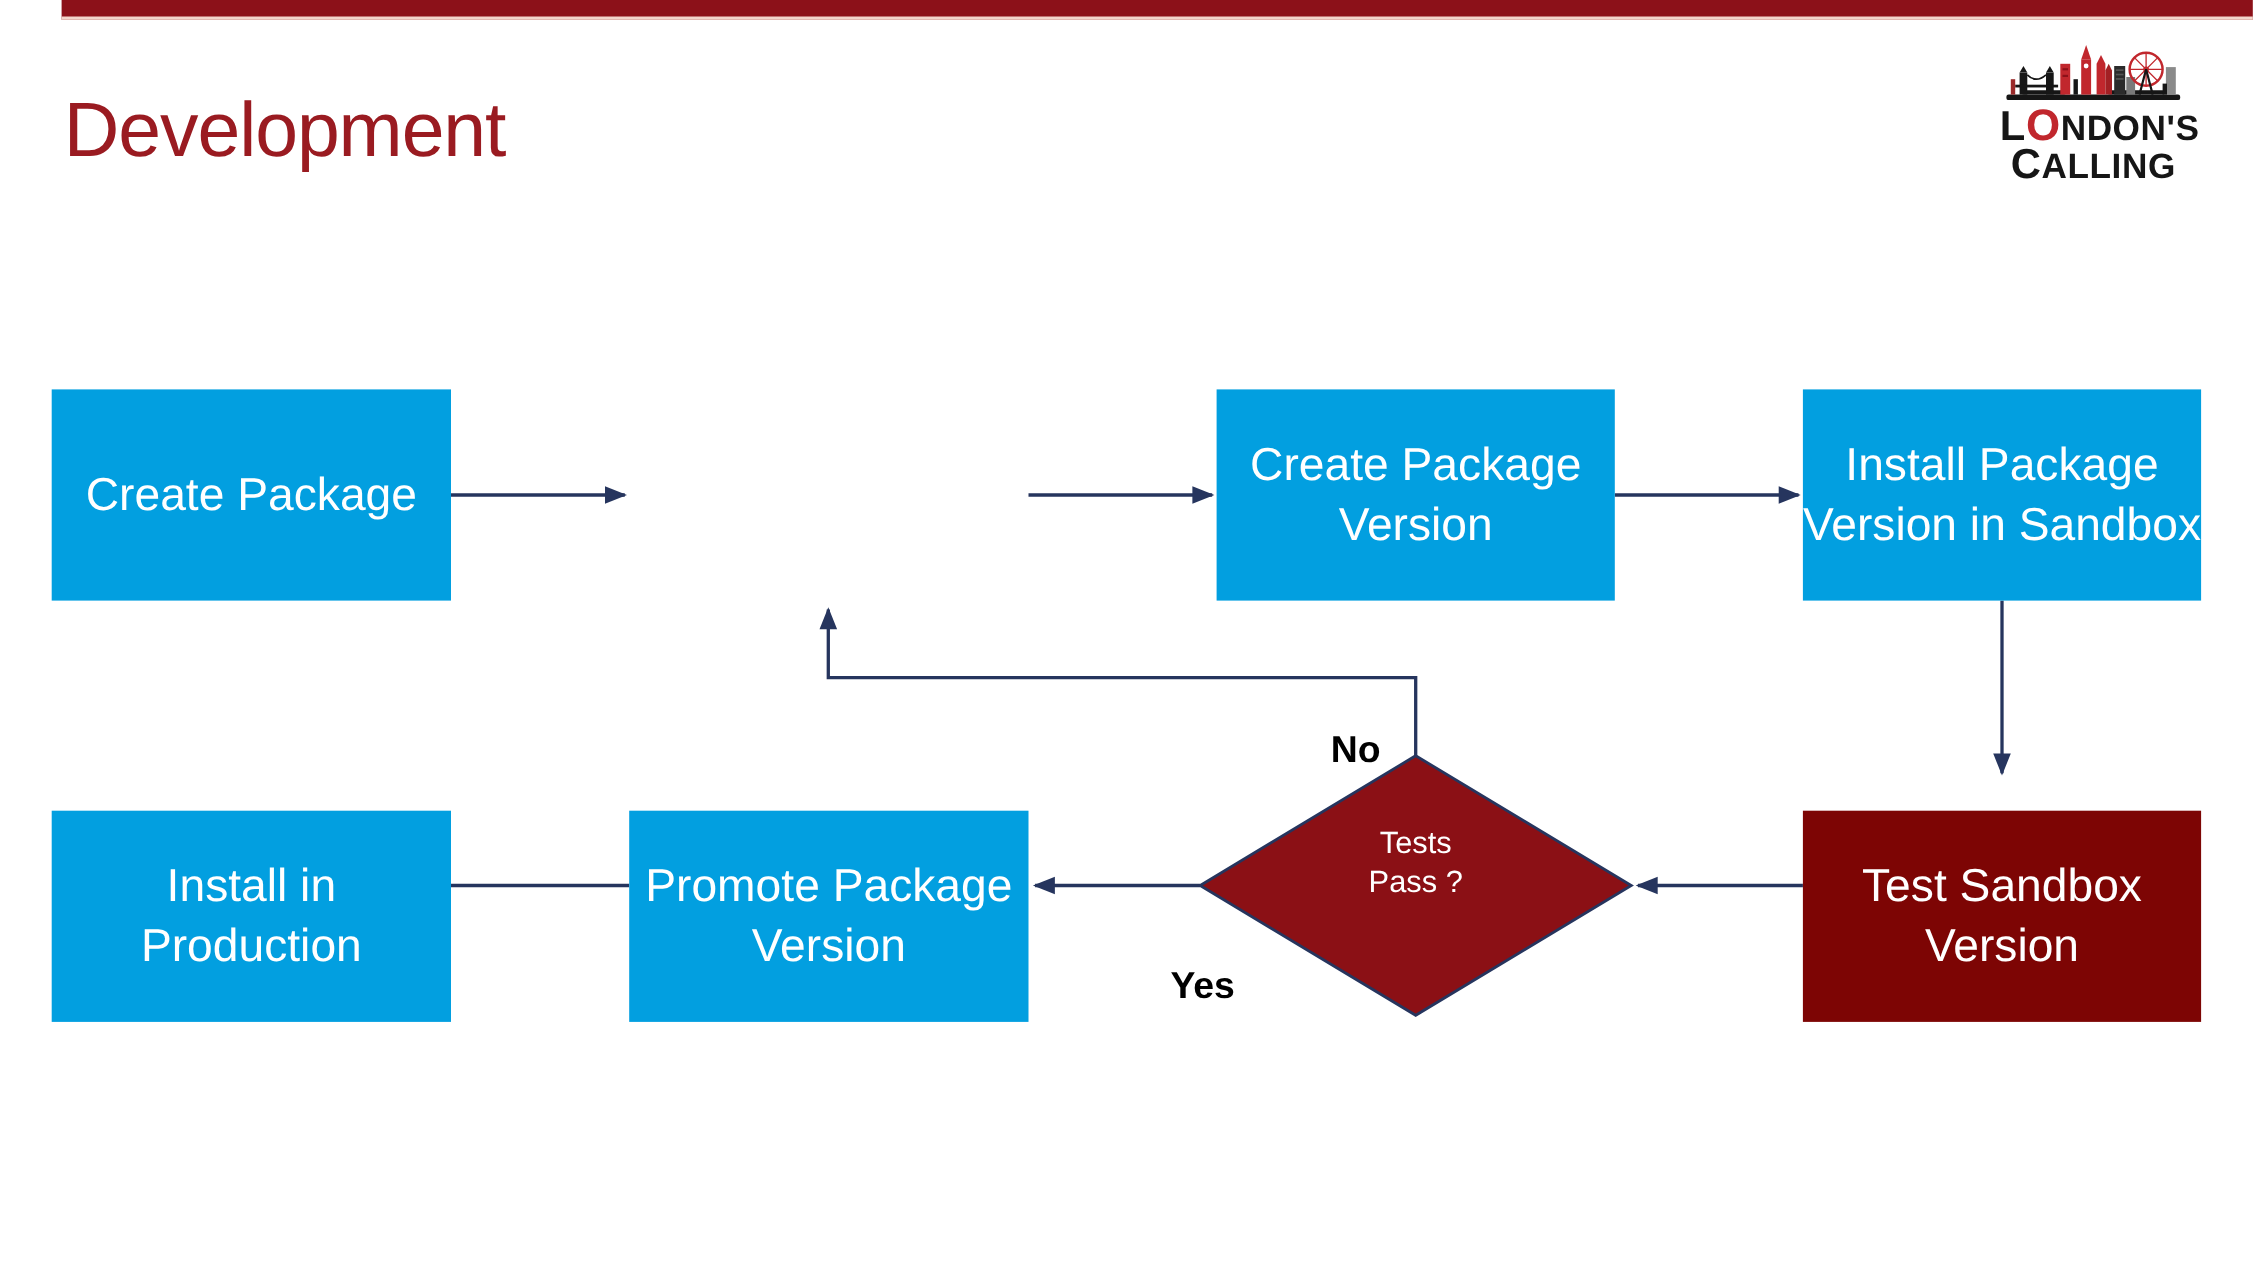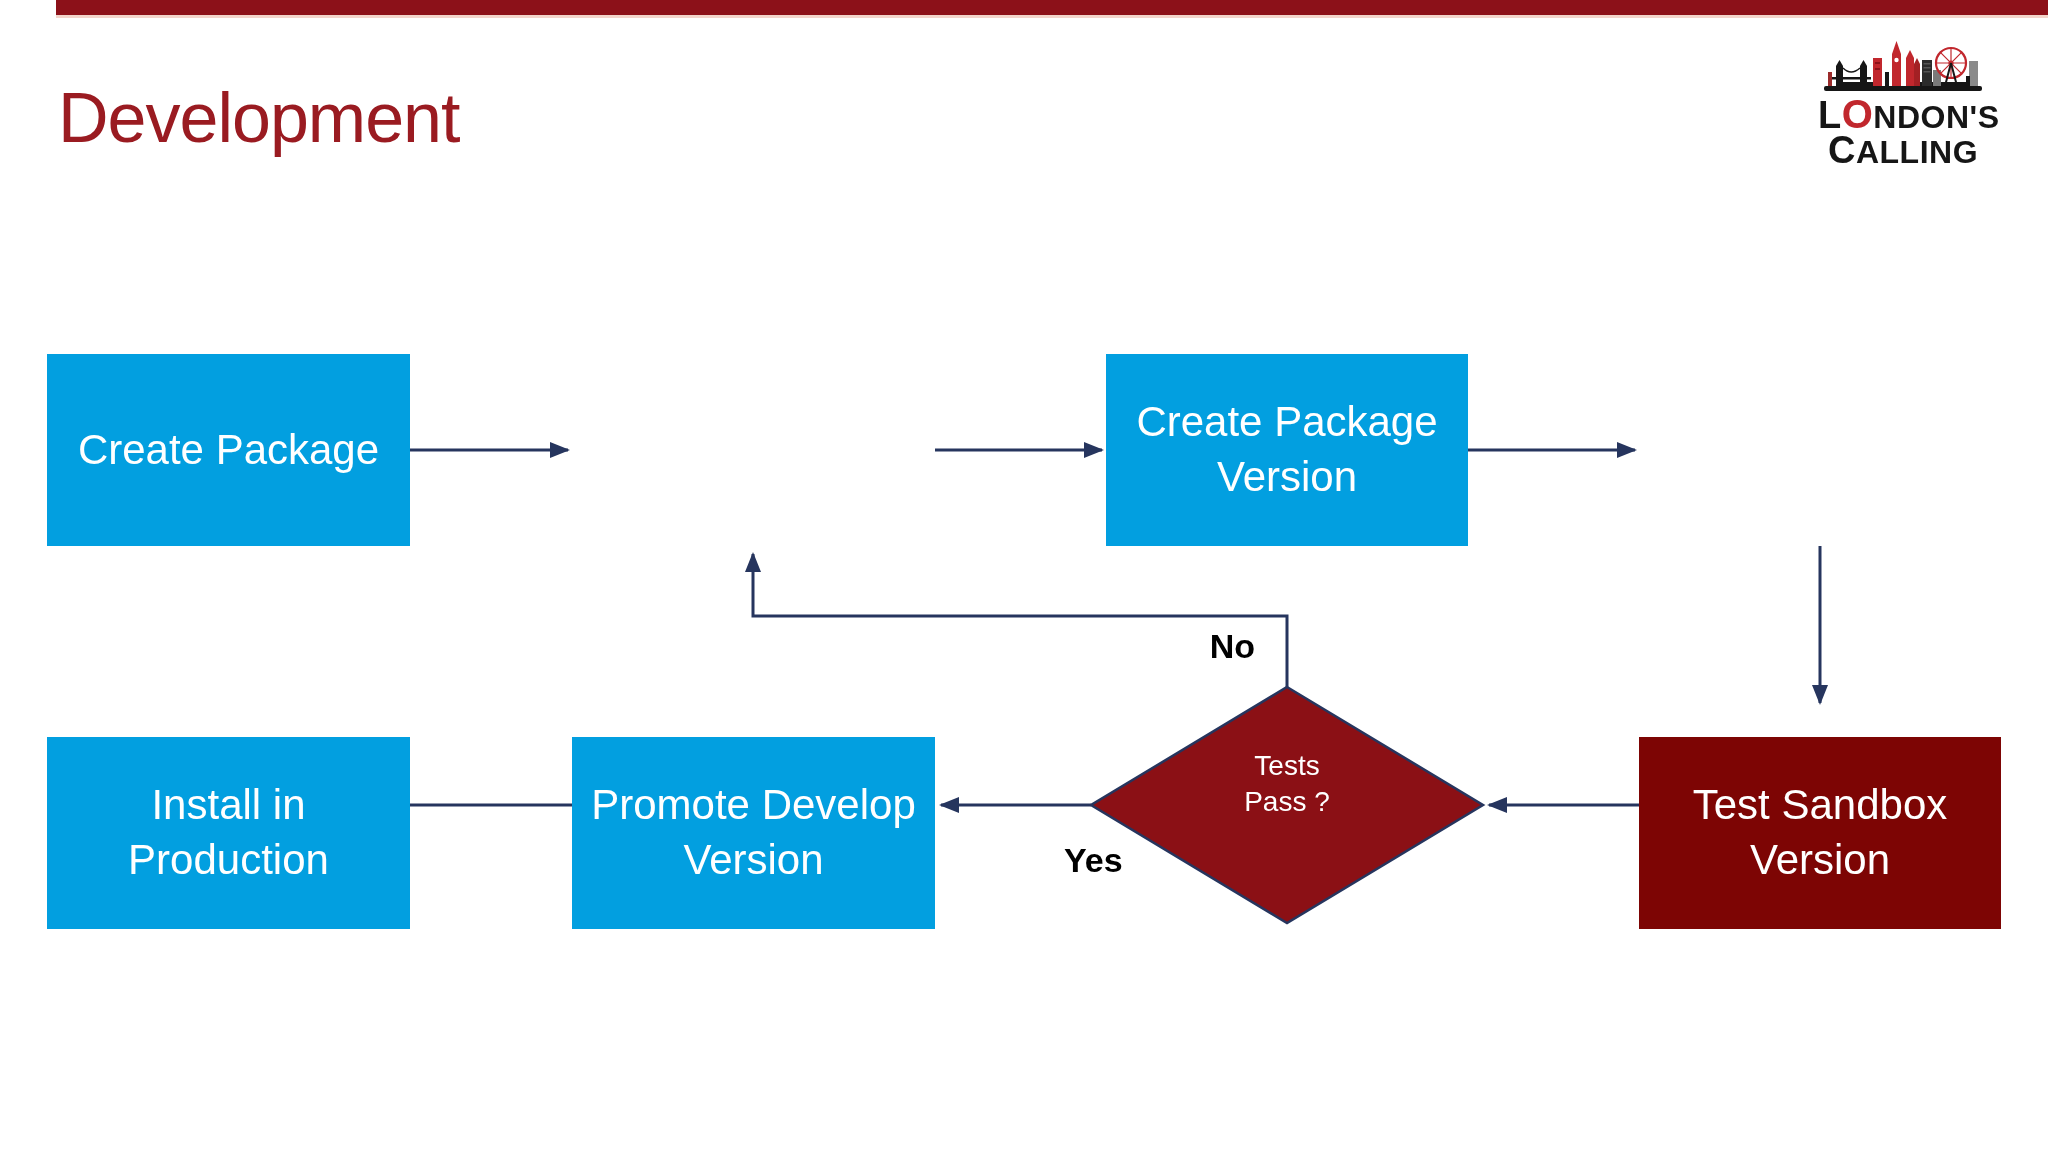--- a/index.html
+++ b/index.html
@@ -63,21 +63,21 @@
 
   .diamond-label {
     position: absolute; z-index: 2;
     left: 1137px; top: 748px; width: 300px;
     text-align: center; color: #ffffff;
     font-size: 28px; line-height: 1.3; white-space: pre-line;
   }
 
   .edge-label {
     position: absolute; z-index: 2;
-    font-size: 34px; font-weight: 700; color: #000000; line-height: 1.1;
+    font-size: 34px; font-weight: 700; color: #000000; line-height: 1.1; margin-top: 36px;
   }
   .edge-label.no  { left: 1150px; top: 628px; width: 105px; text-align: right; }
   .edge-label.yes { left: 1064px; top: 842px; }
 </style>
 </head>
 <body>
 
 <div class="stage">
 
   <div class="top-bar"></div>
@@ -144,24 +144,26 @@
     <path class="edge" d="M1639 805 L1489 805" marker-end="url(#arrow)"></path>
     <path class="edge" d="M1091 805 L941 805" marker-end="url(#arrow)"></path>
     <path class="edge" d="M572 805 L410 805"></path>
     <path class="edge" d="M1287 687 L1287 616 L753 616 L753 554" marker-end="url(#arrow)"></path>
     <polygon class="diamond-shape" points="1287,687 1483,805 1287,923 1091,805"></polygon>
   </svg>
 
   <div class="node blue row1 col1">Create Package</div>
   <div class="node blue row1 col3">Create Package
 Version</div>
+  <div class="node blue row1 col4">Install Package
+Version in Sandbox</div>
 
   <div class="node blue row2 col1">Install in
 Production</div>
-  <div class="node blue row2 col2">Promote Develop
+  <div class="node blue row2 col2">Promote Package
 Version</div>
   <div class="node maroon row2 col4">Test Sandbox
 Version</div>
 
   <div class="diamond-label">Tests
 Pass ?</div>
 
   <div class="edge-label no">No</div>
   <div class="edge-label yes">Yes</div>
 

